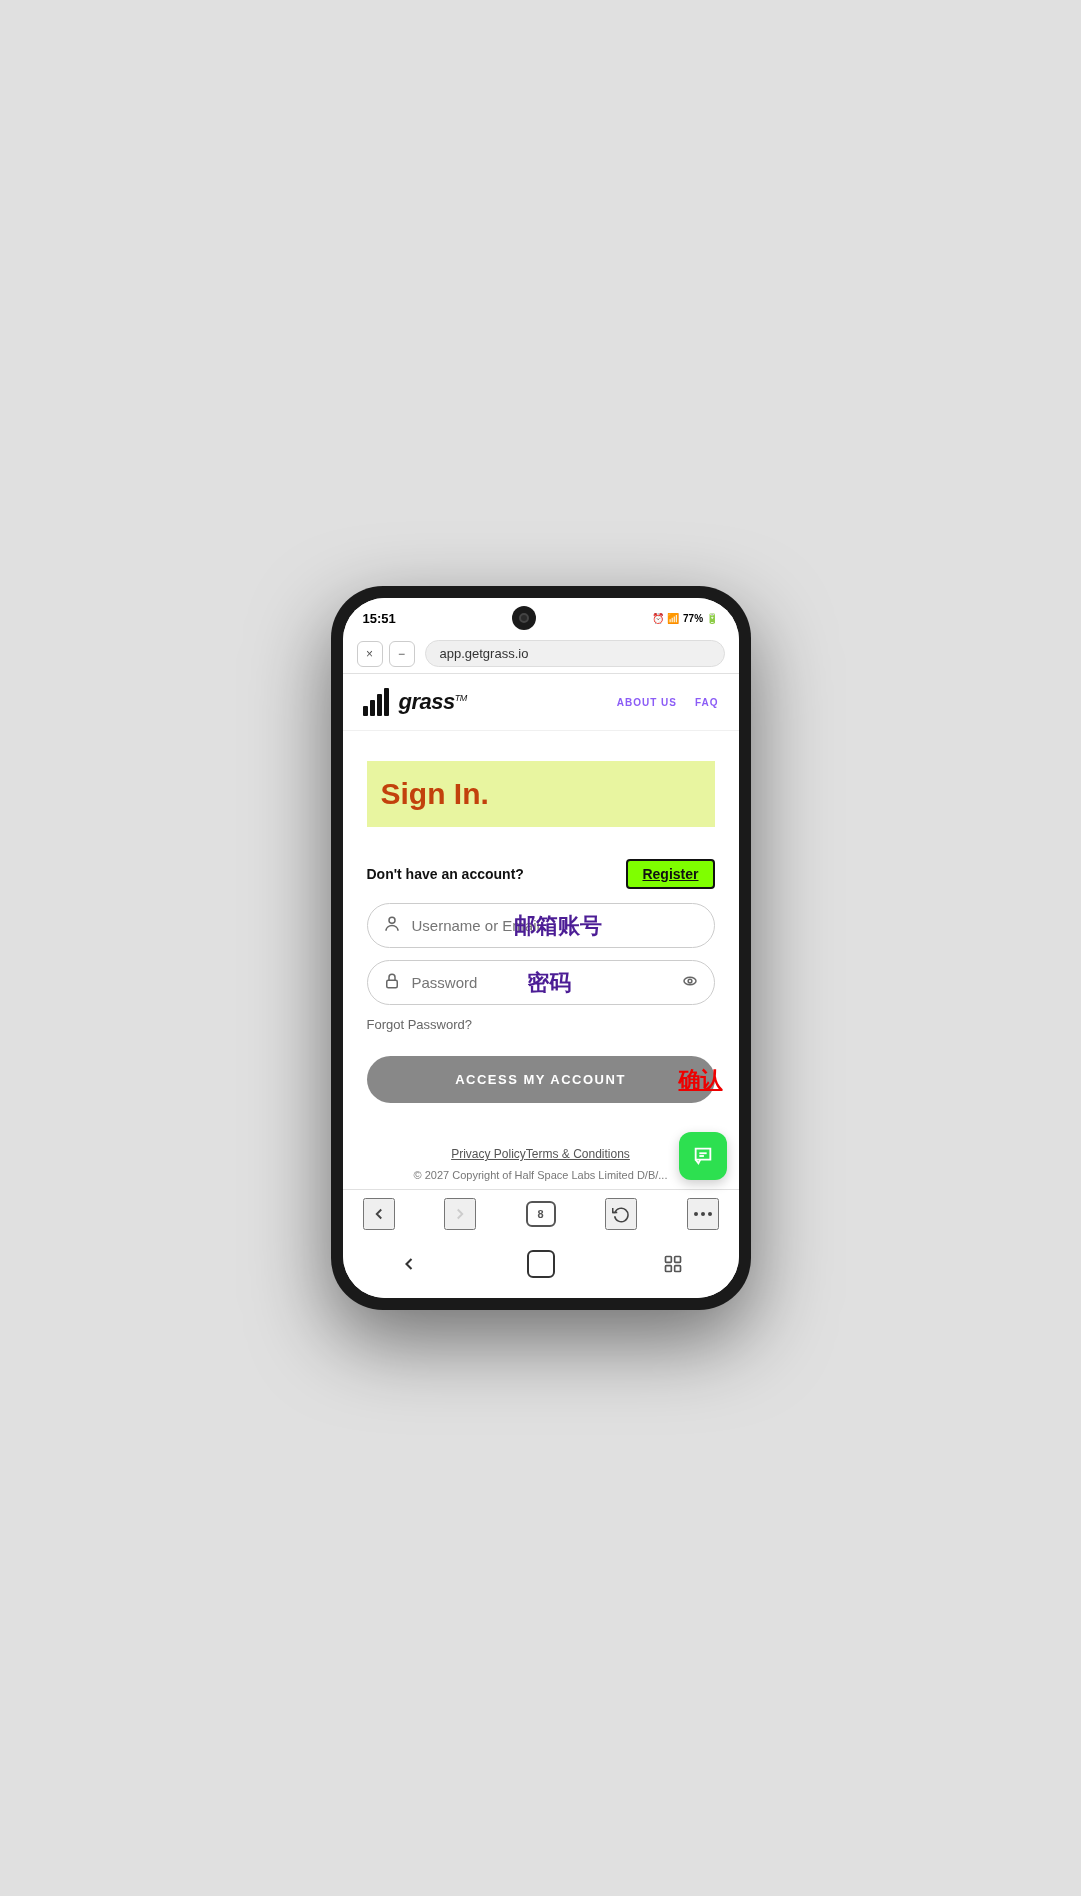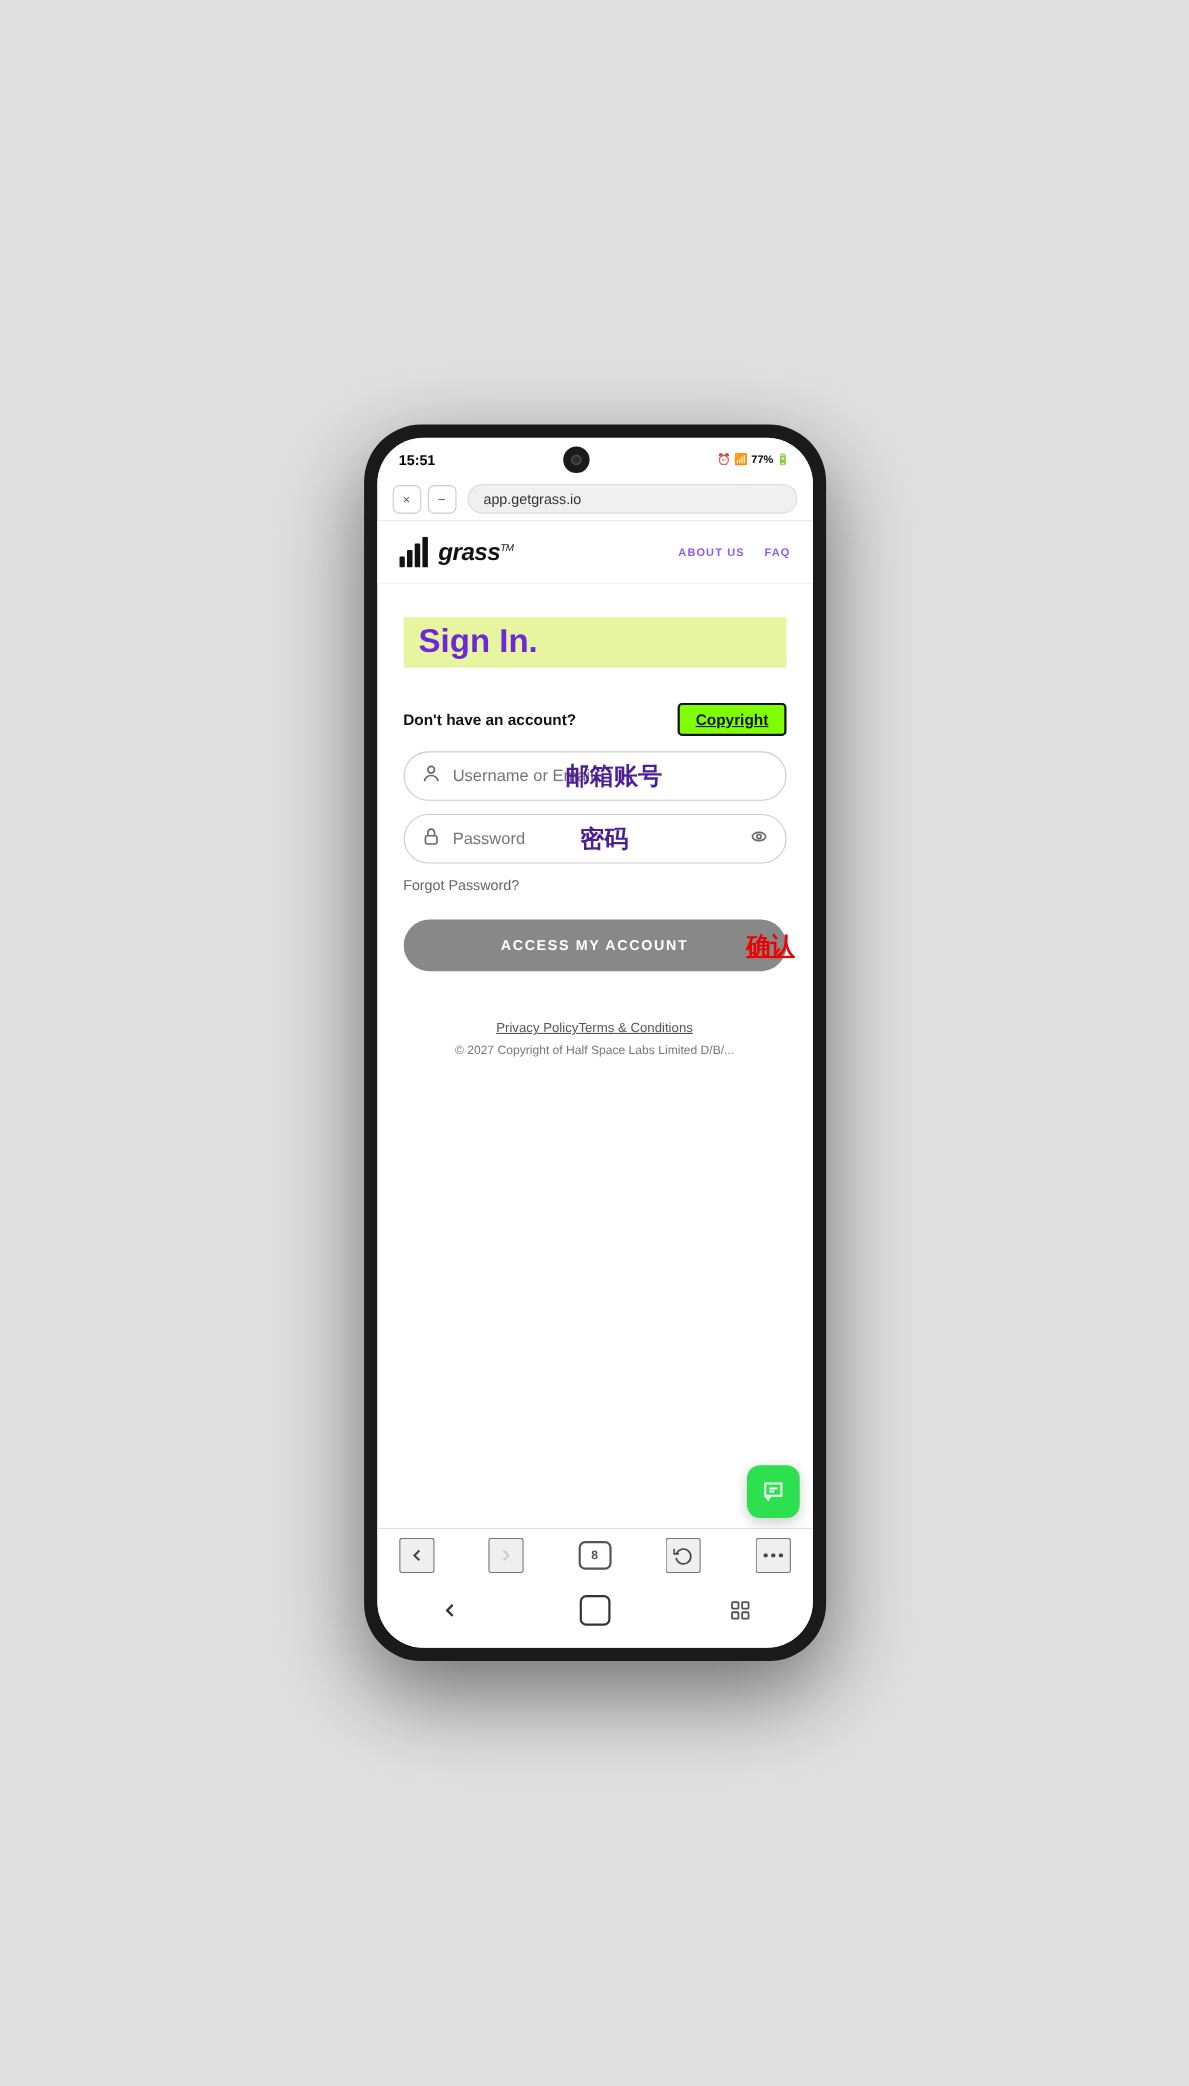--- a/index.html
+++ b/index.html
@@ -8,21 +8,21 @@
       background: #e0e0e0;
       display: flex;
       justify-content: center;
       align-items: center;
       min-height: 100vh;
       font-family: -apple-system, BlinkMacSystemFont, 'Segoe UI', Arial, sans-serif;
     }
 
     .phone-outer {
       width: 420px;
-      height: 1124px;
+      height: 724px;
       background: #1a1a1a;
       border-radius: 52px;
       padding: 12px;
       box-shadow: 0 30px 80px rgba(0,0,0,0.5);
       position: relative;
     }
 
     .phone-inner {
       width: 100%;
       height: 100%;
@@ -179,24 +179,24 @@
     .page-content {
       padding: 30px 24px 20px;
       display: flex;
       flex-direction: column;
       flex: 1;
     }
 
     .sign-in-title {
       display: inline-block;
       background: #e8f5a0;
-      padding: 6px 14px;
+      padding: 16px 14px;
       font-size: 30px;
       font-weight: 800;
-      color: #6d28d9;
+      color: #c2410c;
       margin-bottom: 32px;
     }
 
     .account-row {
       display: flex;
       align-items: center;
       justify-content: space-between;
       margin-bottom: 14px;
     }
 
@@ -436,21 +436,21 @@
           <a class="nav-link">FAQ</a>
         </div>
       </div>
 
       <div class="page-content">
 
         <span class="sign-in-title">Sign In.</span>
 
         <div class="account-row">
           <span class="account-text">Don't have an account?</span>
-          <button class="register-btn">Copyright</button>
+          <button class="register-btn">Register</button>
         </div>
 
         <div class="input-wrapper">
           <span class="input-icon">
             <svg width="18" height="18" viewBox="0 0 24 24" fill="none" stroke="#666" stroke-width="2">
               <circle cx="12" cy="7" r="4"></circle>
               <path d="M4 21c0-4 3.6-7 8-7s8 3 8 7"></path>
             </svg>
           </span>
           <input class="input-field-el" type="text" placeholder="Username or Email" style="">

